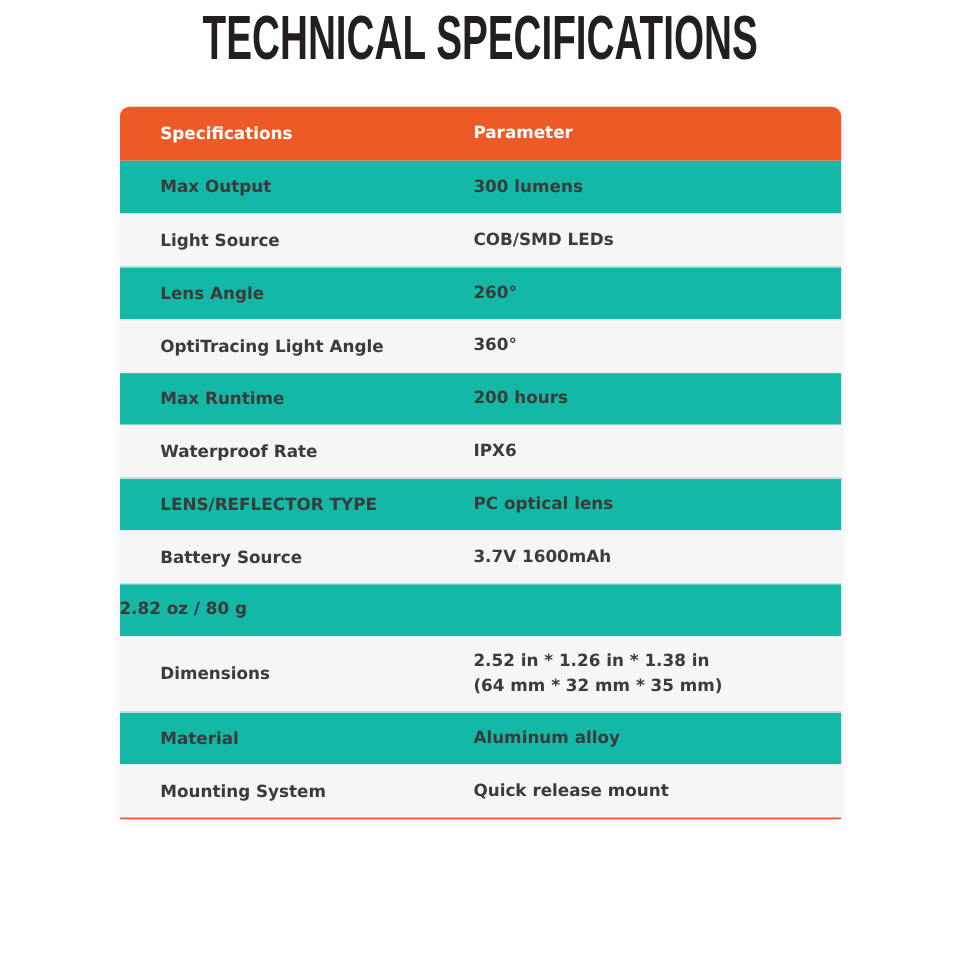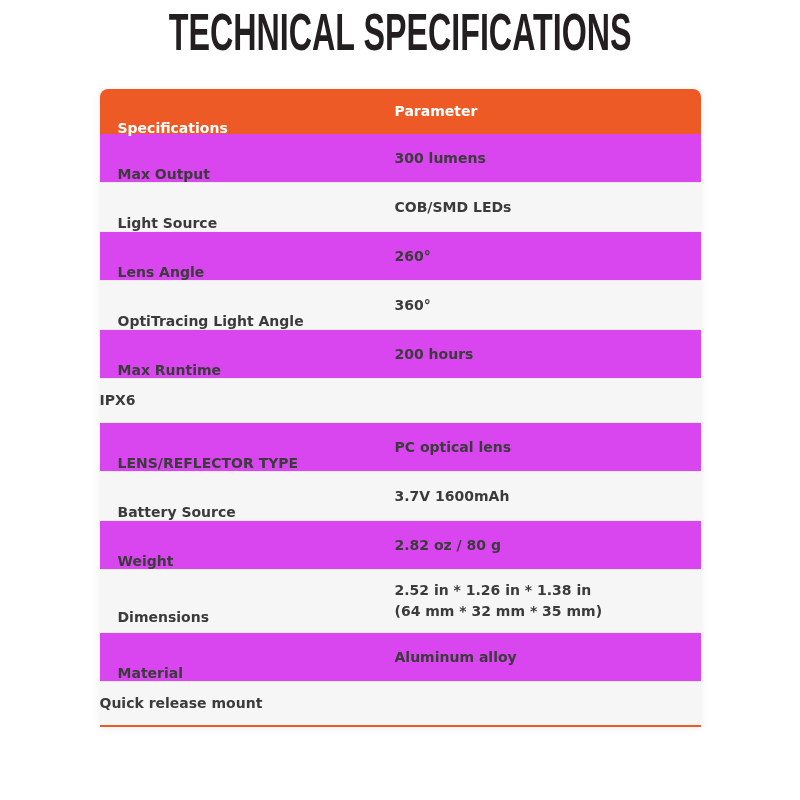--- a/index.html
+++ b/index.html
@@ -49,30 +49,29 @@
     font-size:14px;
     font-weight:700;
   }
   .row{
     display:flex;
     align-items:center;
     min-height:44px;
     font-size:14px;
     font-weight:700;
     color:var(--text);
-    background:#d946ef;
+    background:#14b8a6;
   }
   .rows .row + .row{border-top:1px solid var(--divider);}
   .rows .row:nth-child(even){background:var(--stripe);}
   .row.row-tall{min-height:63px;}
 
   .cell-spec{
     flex:0 0 295px;
-    padding-left:18px;
-    margin-top:32px;
+    padding-left:34px;
   }
   .cell-param{
     flex:1 1 auto;
     white-space:pre-line;
     line-height:1.5;
   }
 </style>
 </head>
 <body>
 
@@ -100,40 +99,41 @@
     </div>
     <div class="row">
       <div class="cell-spec">OptiTracing Light Angle</div>
       <div class="cell-param">360°</div>
     </div>
     <div class="row">
       <div class="cell-spec">Max Runtime</div>
       <div class="cell-param">200 hours</div>
     </div>
     <div class="row">
+      <div class="cell-spec">Waterproof Rate</div>
       <div class="cell-param">IPX6</div>
     </div>
     <div class="row">
       <div class="cell-spec">LENS/REFLECTOR TYPE</div>
       <div class="cell-param">PC optical lens</div>
     </div>
     <div class="row">
       <div class="cell-spec">Battery Source</div>
       <div class="cell-param">3.7V 1600mAh</div>
     </div>
     <div class="row">
-      <div class="cell-spec">Weight</div>
       <div class="cell-param">2.82 oz / 80 g</div>
     </div>
     <div class="row row-tall">
       <div class="cell-spec">Dimensions</div>
       <div class="cell-param">2.52 in * 1.26 in * 1.38 in
 (64 mm * 32 mm * 35 mm)</div>
     </div>
     <div class="row">
       <div class="cell-spec">Material</div>
       <div class="cell-param">Aluminum alloy</div>
     </div>
     <div class="row">
+      <div class="cell-spec">Mounting System</div>
       <div class="cell-param">Quick release mount</div>
     </div>
   </div>
 </div>
 
 </body></html>

